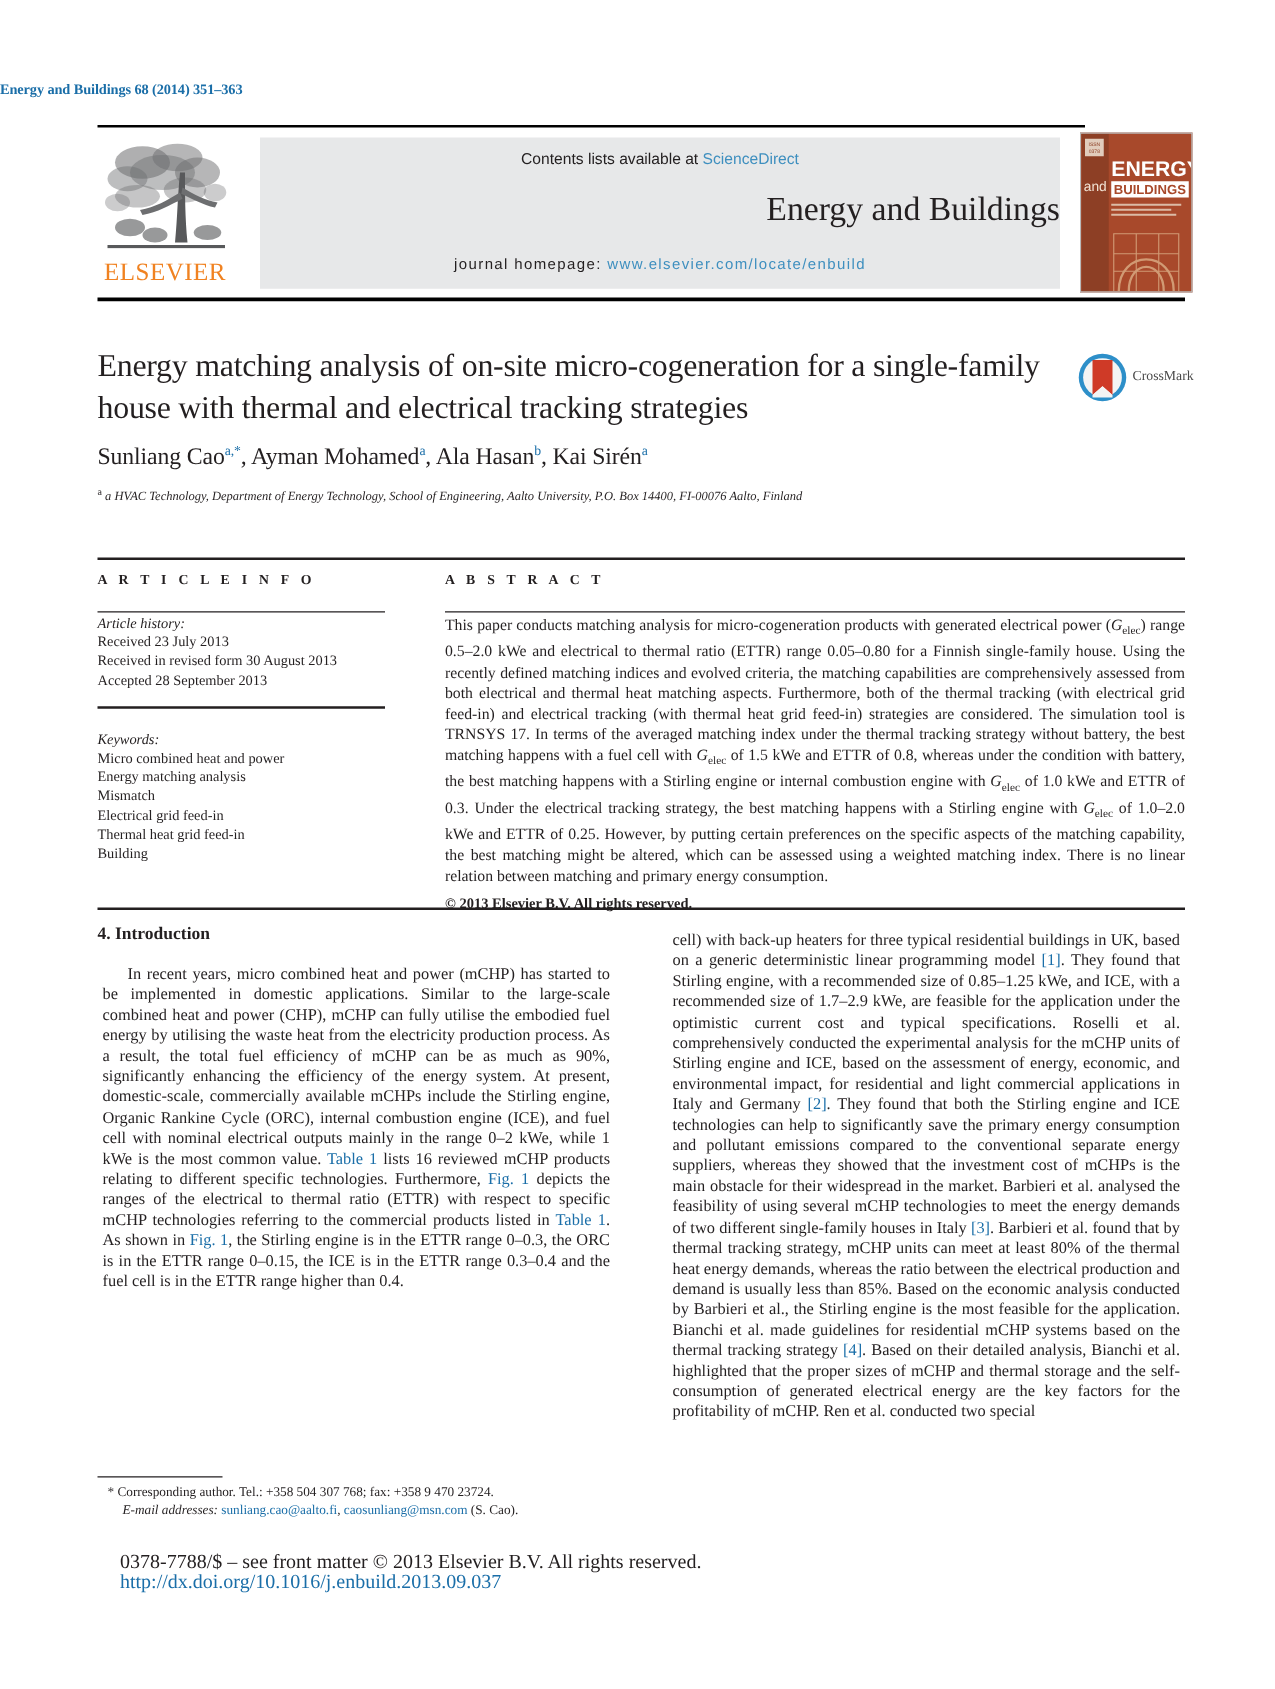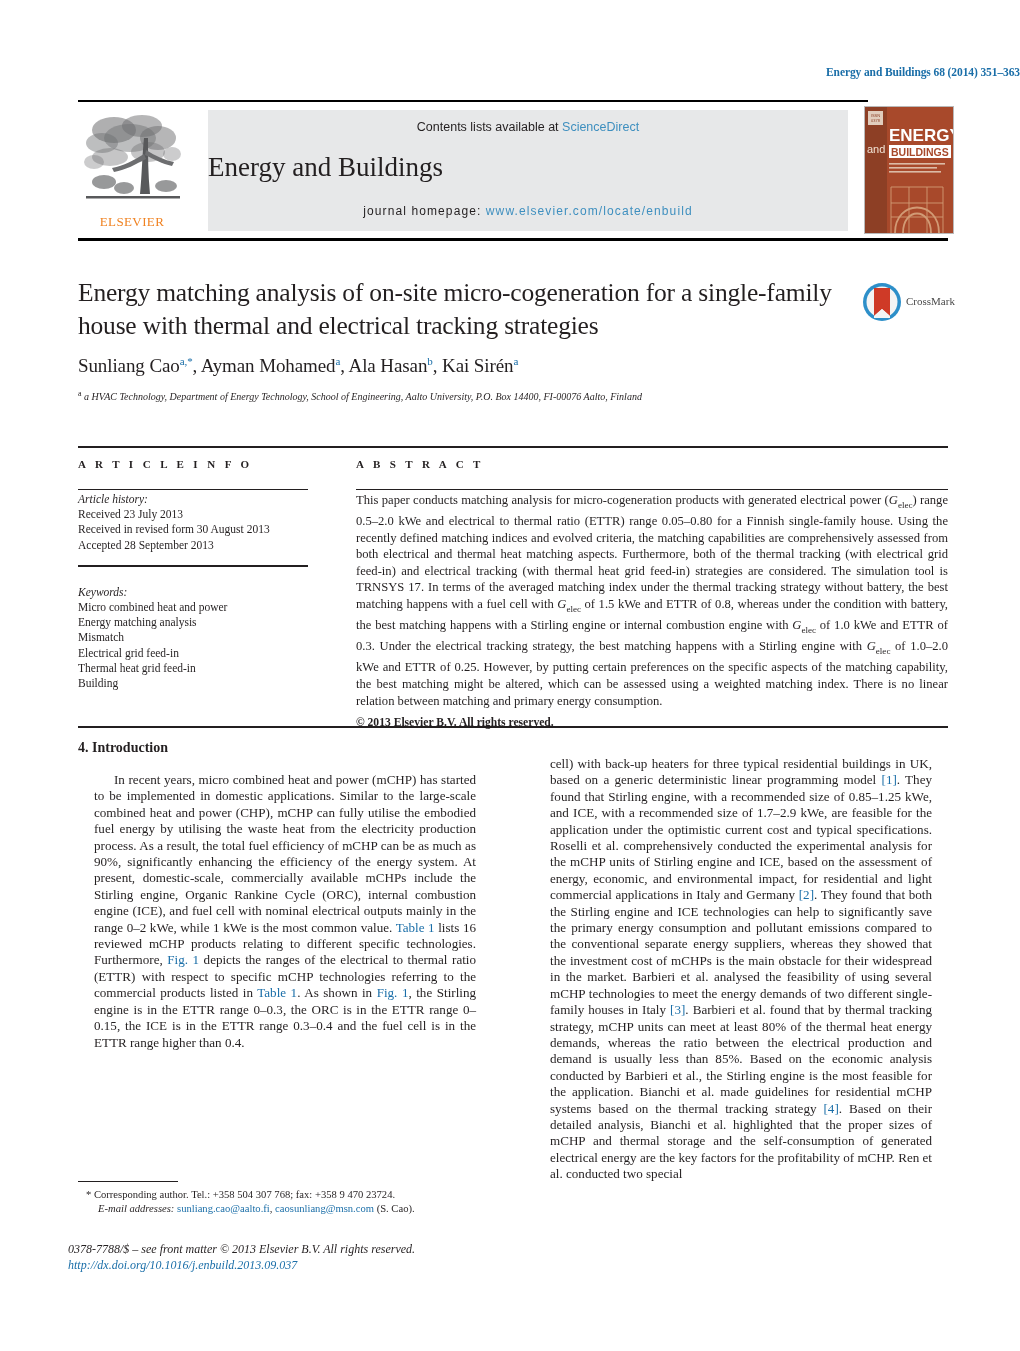--- a/index.html
+++ b/index.html
@@ -22,21 +22,21 @@
     box-sizing: border-box;
     padding: 0;
   }
 
   
   .running-head {
     position: absolute;
     top: 66px;
     left: 0;
     width: 1020px;
-    text-align: right;
+    text-align: left;
     font-family: "Liberation Serif", serif;
     font-weight: bold;
     font-size: 11.5px;
     color: #1a6ea8;
     letter-spacing: -0.1px;
   }
 
   
   .masthead {
     position: absolute;
@@ -68,21 +68,21 @@
     width: 104px;
     height: 124px;
   }
   .elsevier-word {
     position: absolute;
     bottom: 2px;
     left: 0;
     width: 104px;
     text-align: center;
     font-family: "Liberation Serif", serif;
-    font-size: 13px;
+    font-size: 20px;
     letter-spacing: 0.4px;
     color: #f08221;
   }
   .tree-svg { position: absolute; top: 2px; left: 4px; }
 
   .contents-box {
     position: absolute;
     top: 10px;
     left: 130px;
     width: 640px;
@@ -100,21 +100,21 @@
     color: #231f20;
   }
   .contents-line .sd {
     color: #3e8fbf;
   }
   .journal-title {
     position: absolute;
     top: 42px;
     left: 0;
     width: 640px;
-    text-align: left;
+    text-align: right;
     font-family: "Liberation Serif", serif;
     font-size: 27px;
     color: #231f20;
   }
   .homepage-line {
     position: absolute;
     top: 94px;
     left: 0;
     width: 640px;
     text-align: center;
@@ -273,21 +273,21 @@
     font-size: 14px;
     color: #231f20;
     margin: 0 0 15px 0;
   }
   .para {
     font-family: "Liberation Serif", serif;
     font-size: 13.1px;
     line-height: 16.4px;
     text-align: justify;
     color: #231f20;
-    margin: 16px;
+    margin: 4px;
     text-indent: 20px;
     -webkit-hyphens: auto;
     hyphens: auto;
   }
   .para + .para { margin-top: 0; }
   .ref { color: #1a6ea8; }
 
   
   .footnote-rule {
     position: absolute;
@@ -306,27 +306,26 @@
     font-size: 10.6px;
     line-height: 14px;
     color: #231f20;
   }
   .footnote .em { font-style: italic; }
   .footnote a, .mail { color: #1a6ea8; text-decoration: none; }
 
   .imprint {
     position: absolute;
     top: 1242px;
-    left: 68px;
+    left: 96px;
     width: 520px;
     font-family: "Liberation Serif", serif;
-    font-size: 12px;
+    font-size: 16px;
     line-height: 15.5px;
     color: #231f20;
-    font-style: italic;
   }
   .doi { color: #1a6ea8; }
 </style>
 </head>
 <body>
 
 <div class="page">
 
   <div class="running-head">Energy and Buildings 68 (2014) 351–363</div>
 

